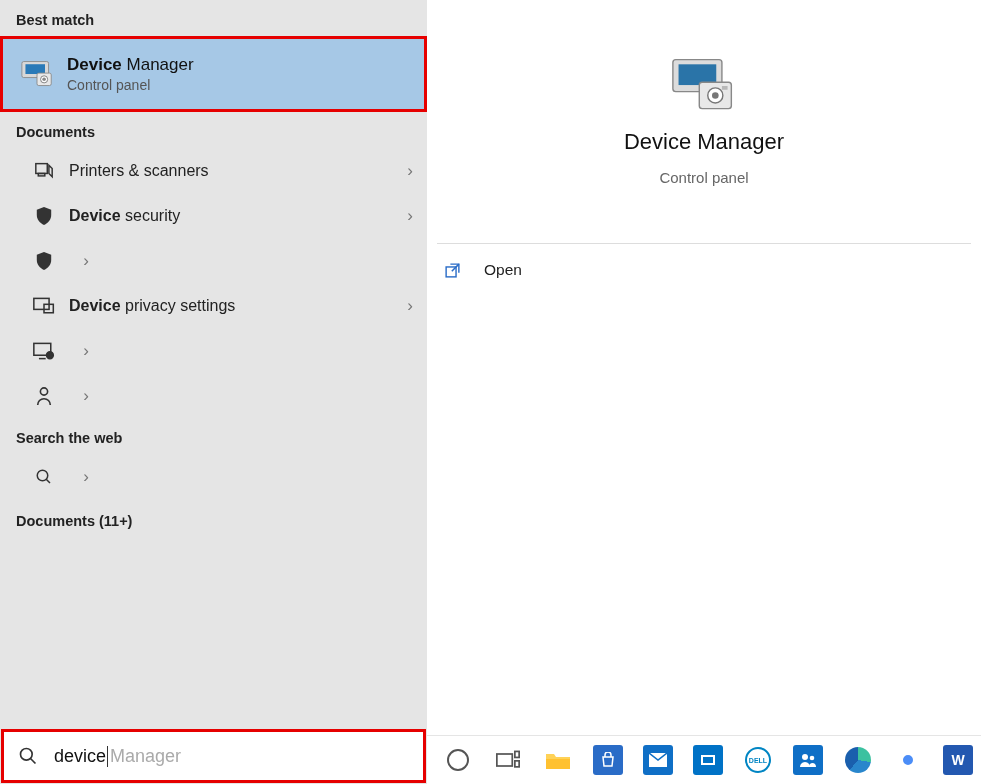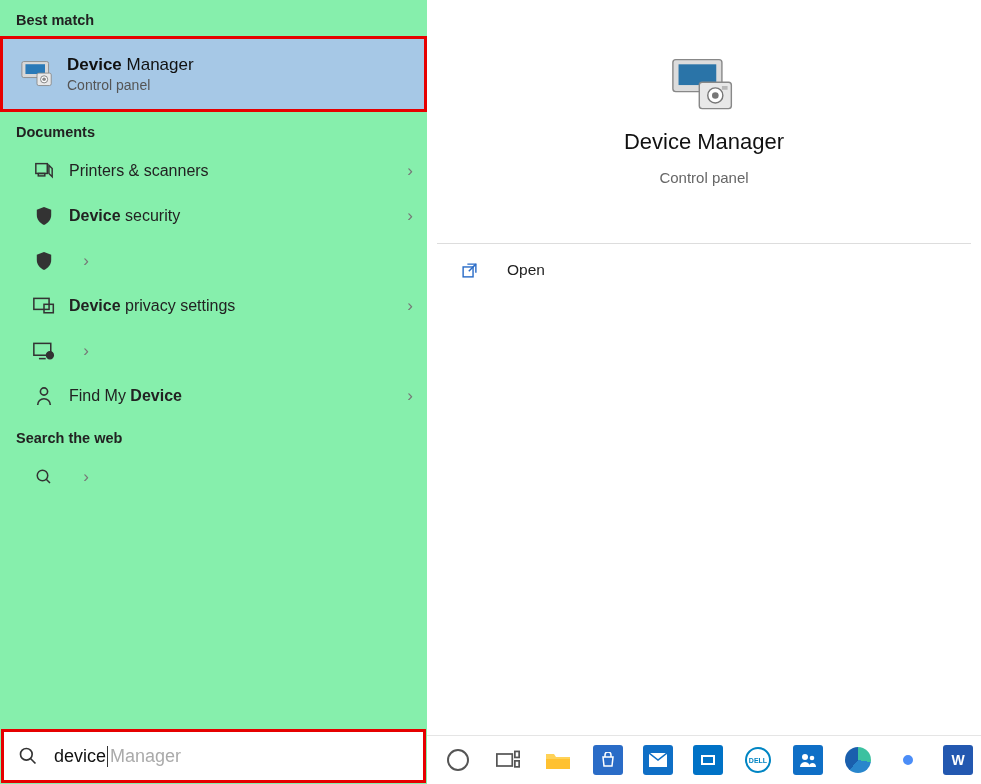--- a/index.html
+++ b/index.html
@@ -1,21 +1,21 @@
 <!DOCTYPE html>
 <html><head>
 <meta charset="utf-8">
 <style>
 * { margin: 0; padding: 0; box-sizing: border-box; font-family: "Segoe UI", Arial, sans-serif; }
 html, body { width: 981px; height: 784px; overflow: hidden; background: #fff; }
 
 .root { display: flex; width: 981px; height: 784px; }
 
 
-.left { width: 434px; height: 784px; background: #86efac; position: relative; display: flex; flex-direction: column; }
+.left { width: 434px; height: 784px; background: #e5e5e5; position: relative; display: flex; flex-direction: column; }
 .section-label { font-size: 14.5px; font-weight: 600; color: #222; padding: 12px 16px 8px 16px; }
 .documents-label { font-size: 14.5px; font-weight: 600; color: #222; padding: 14px 16px 8px 16px; }
 
 .best-match { display: flex; align-items: center; height: 76px; background: #a6c8e6; padding-left: 18px; border: 3px solid #e60000; position: relative; }
 .best-match .bm-icon { width: 32px; height: 28px; margin-right: 14px; display:flex; align-items:center; justify-content:center;}
 .best-match .bm-text .t1 { font-size: 17px; color: #111; }
 .best-match .bm-text .t2 { font-size: 14px; color: #555; margin-top: 2px; }
 
 .item { display: flex; align-items: center; height: 45px; padding-left: 33px; cursor: default; }
 .item .it-icon { width: 22px; display: flex; justify-content: center; margin-right: 14px; color:#333;}
@@ -34,21 +34,21 @@
 @keyframes blink { 50% { border-color: transparent; } }
 .search-wrap .hint { color:#aaa; margin-left:2px;}
 
 
 .right { flex: 1; background: #fff; display:flex; flex-direction:column; height:784px; }
 .preview { height: 244px; border-bottom: 1px solid #ddd; display:flex; flex-direction:column; align-items:center; justify-content:center; gap:14px; margin: 0 10px;}
 .preview .big-icon { width: 66px; height: 58px; }
 .preview .pv-title { font-size: 22px; color:#111; }
 .preview .pv-sub { font-size: 15px; color:#666; }
 
-.action-row { display:flex; align-items:center; height: 52px; padding-left: 34px; gap: 28px; cursor: default; }
+.action-row { display:flex; align-items:center; height: 52px; padding-left: 17px; gap: 22px; cursor: default; }
 .action-row .a-icon { width: 18px; color:#2a6cc7;}
 .action-row .a-label { font-size: 15.5px; color:#222;}
 
 .right-bottom { margin-top:auto; }
 
 
 .taskbar { height: 49px; background:#fff; border-top: 1px solid #e5e5e5; display:flex; align-items:center; padding-left: 8px; gap: 4px; overflow:hidden;}
 .tb-item { width: 46px; height: 40px; display:flex; align-items:center; justify-content:center; position:relative;}
 .tb-tile { width:30px; height:30px; display:flex; align-items:center; justify-content:center; border-radius:3px; font-size:14px; color:#fff; font-weight:700;}
 .cortana-ring { width:22px; height:22px; border:2px solid #555; border-radius:50%; }
@@ -134,37 +134,37 @@
           </div>
           <div class="chev">›</div>
         </div>
         <div class="item">
           <div class="it-icon">
             <svg width="18" height="20" viewBox="0 0 20 22" fill="none" stroke="#333" stroke-width="1.8">
               <circle cx="10" cy="6" r="4"></circle>
               <path d="M3 21c0-4 3-7 7-7s7 3 7 7"></path>
             </svg>
           </div>
-          <div class="it-label">Find My <span class="bold">Device</span></div>
           <div class="chev">›</div>
         </div>
       </div>
 
     <div class="section-label">Search the web</div>
 
     <div class="item">
       <div class="it-icon">
         <svg width="18" height="18" viewBox="0 0 24 24" fill="none" stroke="#333" stroke-width="2">
             <circle cx="10" cy="10" r="7"></circle>
             <line x1="20" y1="20" x2="15" y2="15"></line>
           </svg>
       </div>
       <div class="chev">›</div>
     </div>
 
+    <div class="documents-label">Documents (11+)</div>
 
     <div class="left-bottom">
       <div class="search-wrap">
         <div class="s-icon">
           <svg width="20" height="20" viewBox="0 0 24 24" fill="none" stroke="#333" stroke-width="2">
               <circle cx="10" cy="10" r="7"></circle>
               <line x1="21" y1="21" x2="15" y2="15"></line>
             </svg>
         </div>
         <div class="s-text">

